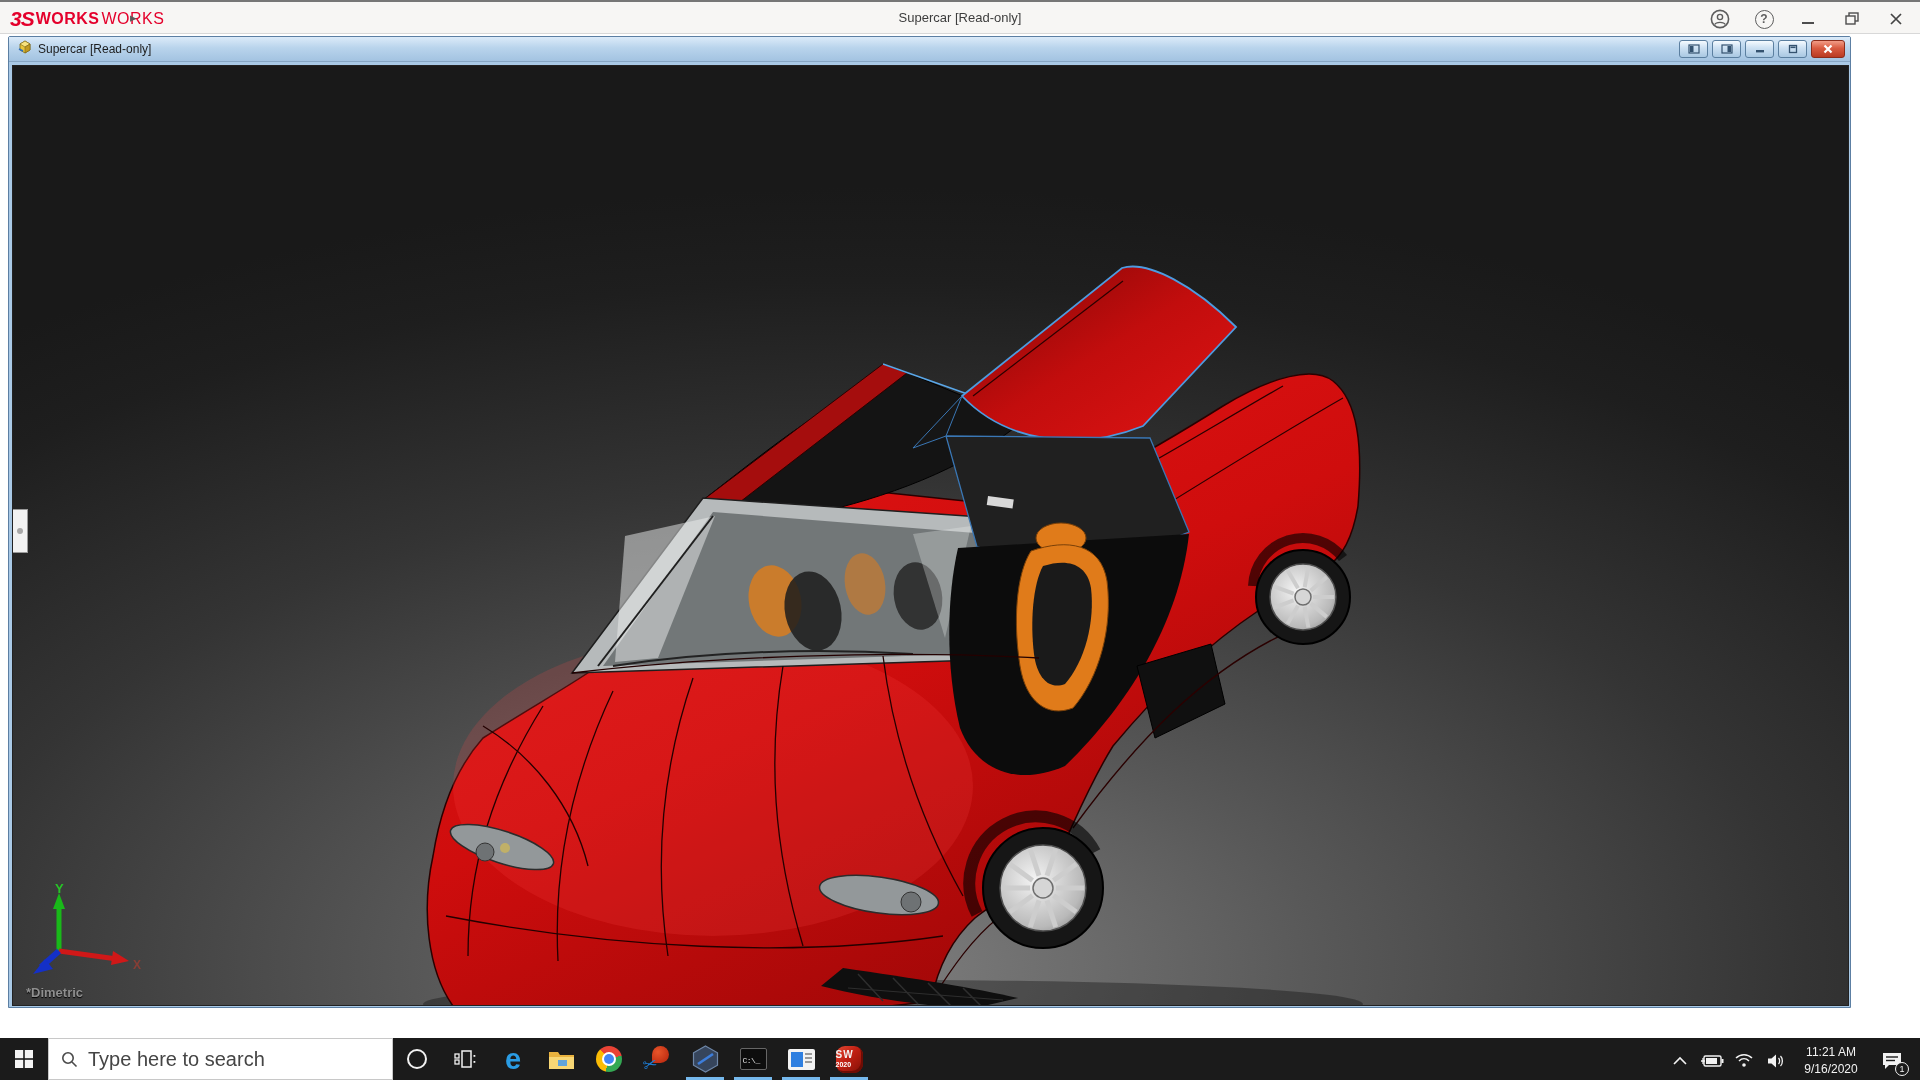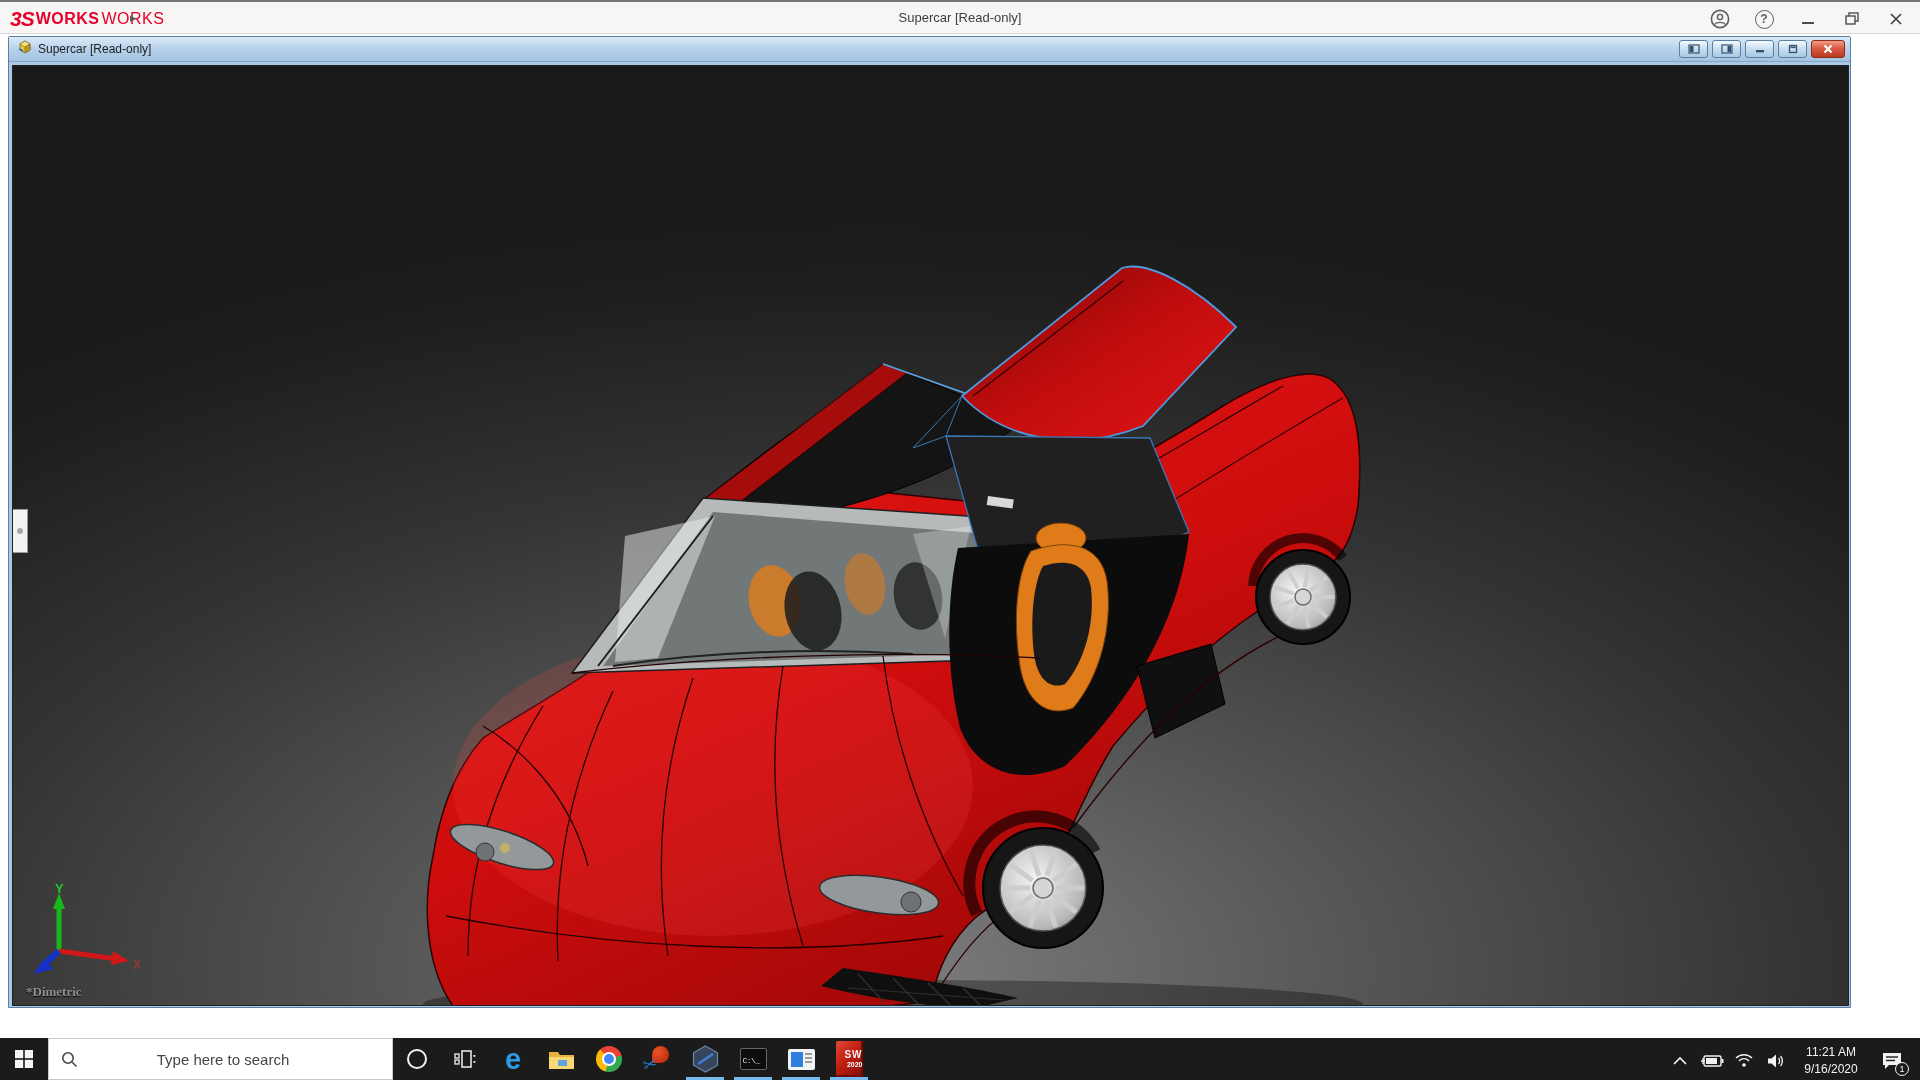--- a/index.html
+++ b/index.html
@@ -57,39 +57,38 @@
     display:flex; align-items:center; justify-content:center; cursor:pointer;
   }
   .pane-tab .dot{ width:6px; height:6px; border-radius:50%; background:#a8a8a8; }
 
   .triad{ position:absolute; left:16px; bottom:26px; }
   .axis-y-label{ fill:#27c427; font-size:13px; font-weight:bold; }
   .axis-x-label{ fill:#c23a2a; font-size:12px; font-weight:bold; opacity:.55; }
   .view-orientation{
     position:absolute; left:13px; bottom:5px; color:#8f8f8f; font-size:13px; font-weight:bold;
     text-shadow:0 1px 1px #000;
-    font-family:Liberation Serif, serif;
   }
 
   
   .below-strip{ position:absolute; left:0; top:1008px; width:1920px; height:30px; background:#ffffff; }
 
   
   .taskbar{
     position:absolute; left:0; top:1038px; width:1920px; height:42px;
     background:#1b1b1b; display:flex; align-items:stretch;
   }
   .start-btn{ width:48px; display:flex; align-items:center; justify-content:center; cursor:pointer;}
   .search-box{
     width:345px; background:#ffffff; display:flex; align-items:center; gap:10px;
     padding-left:12px; cursor:text; border:1px solid #c8c8c8;
   }
   .search-box input{
-    border:none; outline:none; font-size:15px; color:#303030; width:270px;
-    font-family:"Liberation Sans",sans-serif; background:transparent;text-align:center;
+    border:none; outline:none; font-size:20px; color:#303030; width:270px;
+    font-family:"Liberation Sans",sans-serif; background:transparent;
   }
   .search-box input::placeholder{ color:#454545; opacity:1; }
   .tb-app{ position:relative; width:48px; display:flex; align-items:center; justify-content:center; cursor:pointer;}
   .tb-app.active::after{ content:''; position:absolute; left:5px; right:5px; bottom:0; height:3px; background:#76b9ed;}
   .cortana-ring{ width:20px; height:20px; border:2px solid #f2f2f2; border-radius:50%;}
   .edge-e{ color:#2a9ce4; font-size:29px; font-weight:bold; line-height:1; }
   .chrome-ic{ width:26px; height:26px; border-radius:50%;
     background:conic-gradient(from -45deg, #ea4335 0 120deg, #34a853 120deg 240deg, #fbbc05 240deg 360deg);
     position:relative;}
   .chrome-ic::before{ content:''; position:absolute; left:6px; top:6px; width:14px; height:14px; background:#fff; border-radius:50%;}
@@ -97,22 +96,22 @@
   .snip-ic{ position:relative; width:26px; height:26px;}
   .snip-ic .blob{ position:absolute; right:1px; top:0; width:17px; height:17px; background:radial-gradient(circle at 35% 35%, #e8552a, #b5220b); border-radius:50% 50% 50% 10%;}
   .snip-ic .sciss{ position:absolute; left:-1px; bottom:-3px; color:#1e7fd8; font-size:17px; transform:rotate(-15deg);}
   .term-ic{ width:27px; height:22px; background:#0d0d0d; border:1px solid #666; border-radius:2px; overflow:hidden;}
   .term-ic .bar{ height:4px; background:#3c3c3c; border-bottom:1px solid #777;}
   .term-ic .txt{ color:#e5e5e5; font-family:"Liberation Mono",monospace; font-size:8px; padding:1px 2px; letter-spacing:-.5px;}
   .appwin-ic{ width:27px; height:21px; background:#f3f3f3; border-radius:2px; padding:3px; display:flex; gap:2px;}
   .appwin-ic .blue{ width:12px; height:100%; background:#2f7fe0;}
   .appwin-ic .lines{ flex:1; display:flex; flex-direction:column; gap:2px; padding-top:1px;}
   .appwin-ic .lines i{ height:2px; background:#9a9a9a; display:block;}
-  .sw-ic{ width:27px; height:36px; border-radius:2px; background:linear-gradient(135deg,#e24a34 0%, #c01f12 45%, #7e0f06 100%);
-    display:flex; flex-direction:column; align-items:flex-end; justify-content:center; box-shadow: inset -2px -2px 0 #6e0c04;}
+  .sw-ic{ width:27px; height:27px; border-radius:9px; background:linear-gradient(135deg,#e24a34 0%, #c01f12 45%, #7e0f06 100%);
+    display:flex; flex-direction:column; align-items:flex-start; justify-content:center; box-shadow: inset -2px -2px 0 #6e0c04;}
   .sw-ic .sw{ color:#f3f3f3; font-weight:bold; font-size:10px; letter-spacing:1px; line-height:1;}
   .sw-ic .yr{ color:#ffffff; font-size:7px; font-weight:bold; line-height:1; margin-top:1px;}
 
   .tray{ position:absolute; right:0; top:0; height:45px; display:flex; align-items:center; gap:4px; padding-right:8px;}
   .tray-ic{ width:28px; height:42px; display:flex; align-items:center; justify-content:center; cursor:pointer;}
   .tray-clock{ width:74px; text-align:center; color:#f2f2f2; font-size:12px; line-height:1.35; cursor:pointer;}
   .action-center{ position:relative; width:40px; height:42px; display:flex; align-items:center; justify-content:center; cursor:pointer;}
   .ac-badge{ position:absolute; right:3px; bottom:6px; width:14px; height:14px; border-radius:50%;
     background:#1b1b1b; border:1.5px solid #f2f2f2; color:#f2f2f2; font-size:9px;
     display:flex; align-items:center; justify-content:center;}

